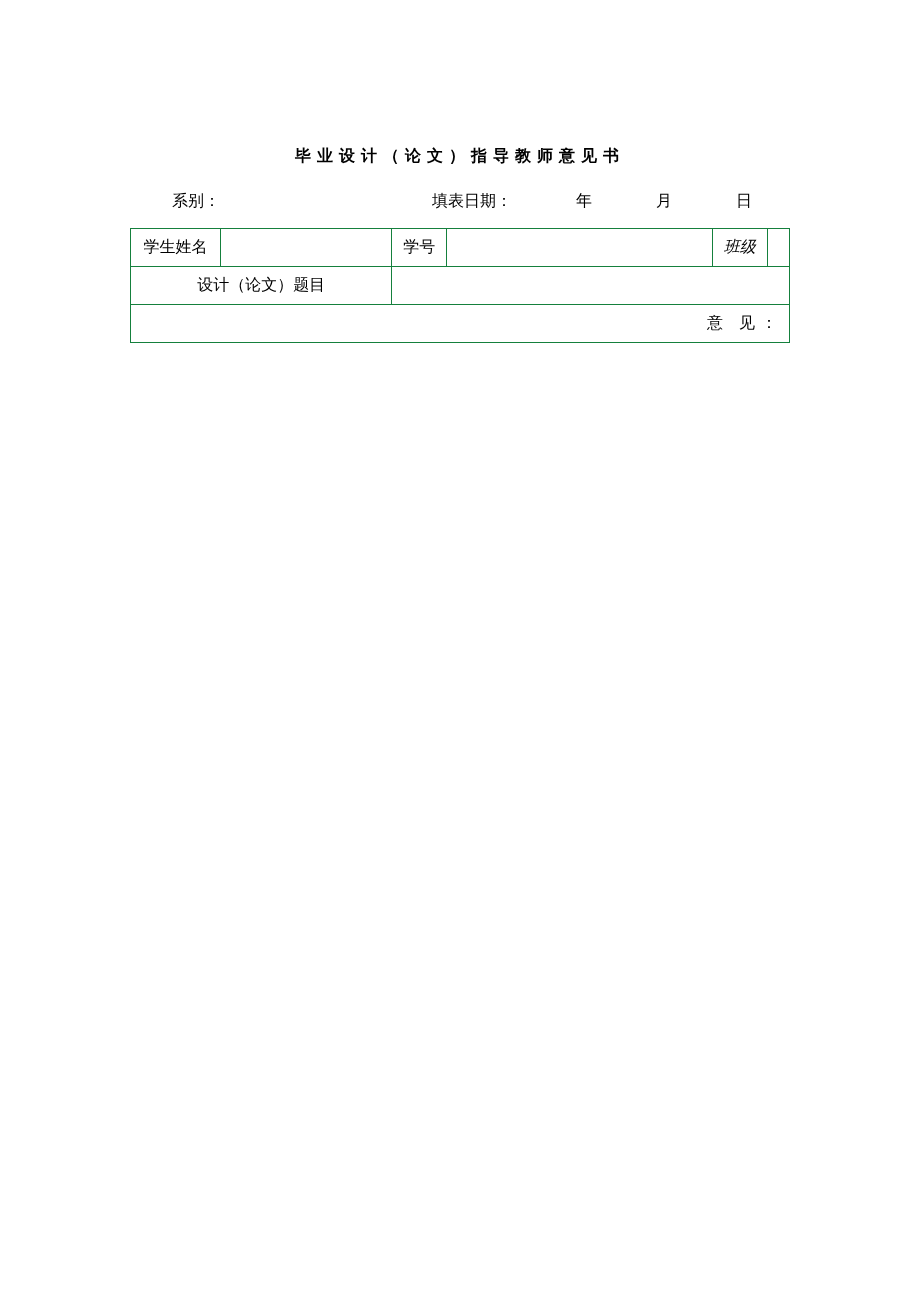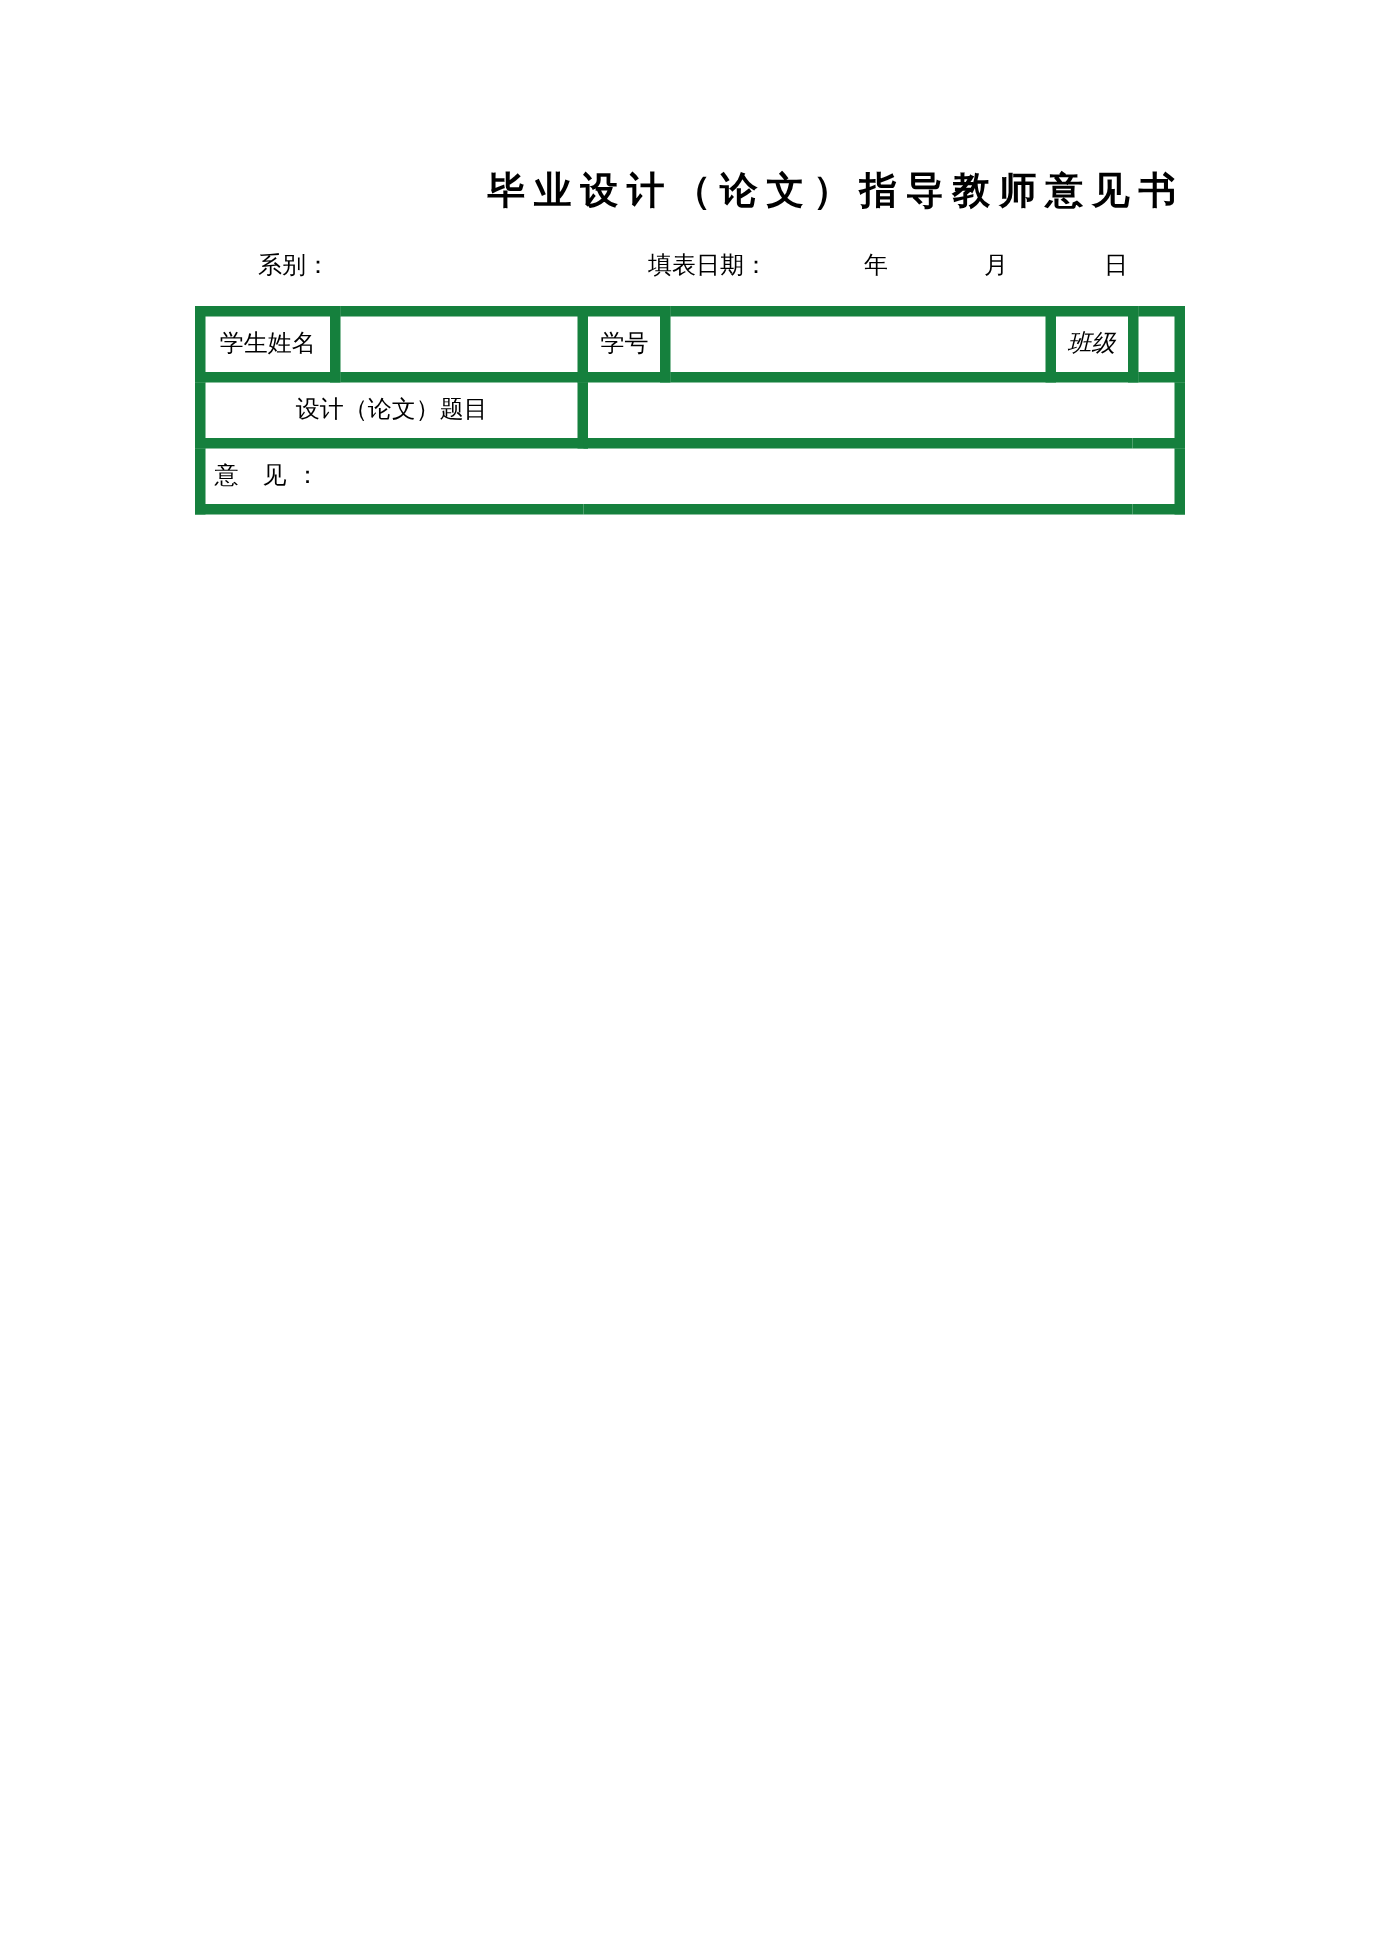--- a/index.html
+++ b/index.html
@@ -11,25 +11,26 @@
       font-family: "SimSun", "宋体", serif;
       background: #ffffff;
       width: 920px;
       height: 1302px;
       position: relative;
     }
     .page {
       padding: 110px 130px 0 130px;
     }
     .title {
-      text-align: right;
-      font-size: 25px;
+      text-align: center;
+      font-size: 16px;
       font-weight: bold;
       letter-spacing: 6px;
       margin-bottom: 24px;
+      margin-top: 36px;
     }
     .meta-row {
       display: flex;
       font-size: 16px;
       margin-bottom: 16px;
       padding: 0 2px;
     }
     .meta-left {
       width: 300px;
       padding-left: 40px;
@@ -44,41 +45,42 @@
       display: inline-block;
       min-width: 38px;
       text-align: center;
     }
     .form-table {
       border-collapse: collapse;
       width: 100%;
       font-size: 16px;
     }
     .form-table td {
-      border: 7px solid #15803d;
+      border: 1px solid #15803d;
       padding: 8px 6px;
       vertical-align: middle;
       height: 38px;
       margin-left: 40px;
     }
     .label-cell {
       text-align: center;
       white-space: nowrap;
     }
     .row1-name-label { width: 90px; }
     .row1-name-val { width: 100px; }
     .row1-id-label { width: 55px; }
     .row1-id-val { width: 155px; }
     .row1-class-label { width: 55px; font-style: italic; }
     .row1-class-val { }
     .row2-title-label { width: 145px; }
     .comments-cell {
       height: 810px;
       vertical-align: top;
       padding: 10px 10px;
+      text-align: right;
     }
     .comments-label {
       letter-spacing: 6px;
     }
     .row4-advisor-label { width: 90px; }
     .row4-advisor-val { width: 100px; }
     .row4-title-label { width: 55px; }
     .row4-title-val { width: 80px; }
     .row4-unit-label { width: 95px; }
     .row4-unit-val { }

